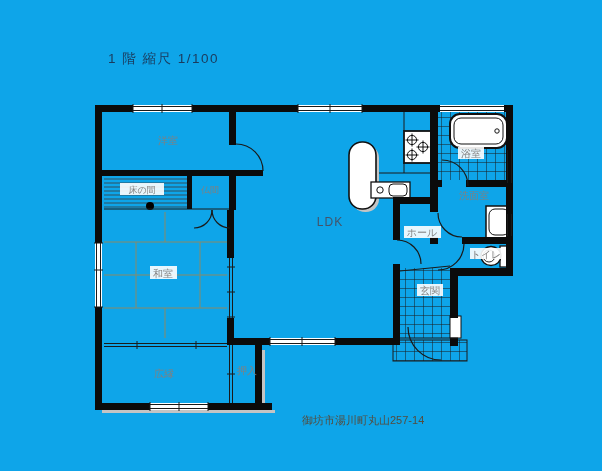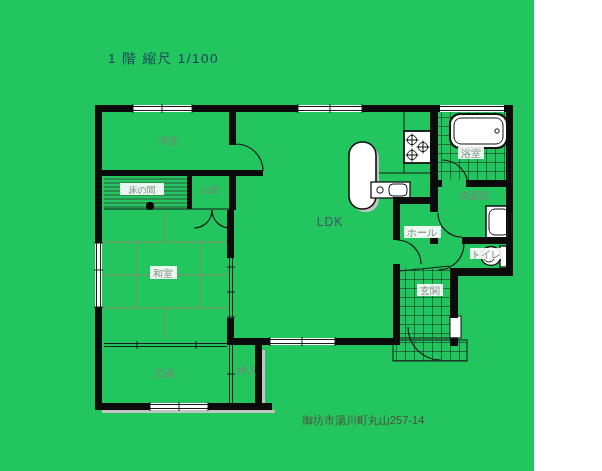--- a/index.html
+++ b/index.html
@@ -1,16 +1,16 @@
 <!DOCTYPE html>
 <html><head>
 <meta charset="utf-8">
 <style>
   html,body{margin:0;padding:0;background:#ffffff;}
-  #canvas{position:relative;width:534px;height:471px;background:#22c55e;overflow:hidden;
+  #canvas{position:relative;width:602px;height:471px;background:#0ea5e9;overflow:hidden;
           font-family:"Liberation Sans","DejaVu Sans",sans-serif;}
   svg{position:absolute;left:0;top:0;}
   text{font-family:"Liberation Sans","DejaVu Sans",sans-serif;}
   .room-label{fill:#808080;font-size:10px;}
   .room-label-sm{fill:#808080;font-size:9px;}
   .ldk-label{fill:#44546a;font-size:12px;letter-spacing:1px;}
   .title-text{fill:#1b3a5c;font-size:13.5px;letter-spacing:1.5px;}
   .addr-text{fill:#544d3f;font-size:11px;}
   .wall{fill:#0b0b0b;}
   .thin{stroke:#1a1a1a;stroke-width:1;fill:none;}

